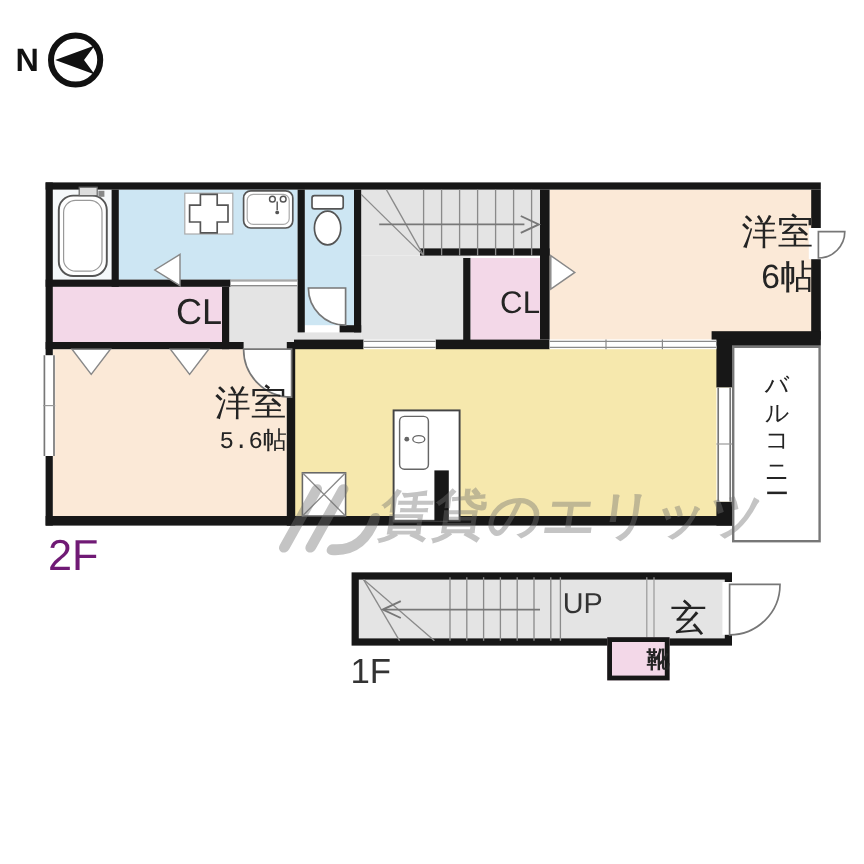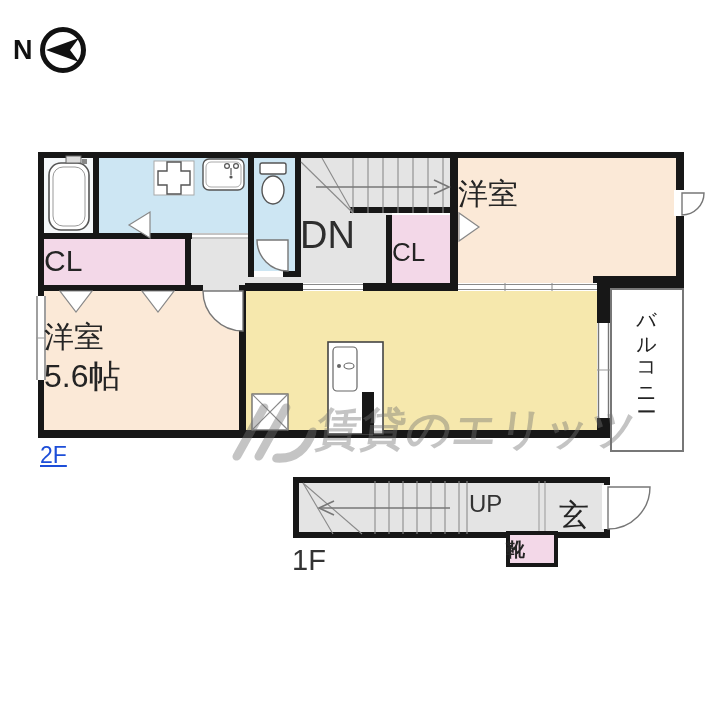--- a/index.html
+++ b/index.html
@@ -2,21 +2,21 @@
 <html><head>
 <meta charset="utf-8">
 <style>
   html,body{margin:0;padding:0;background:#fff;}
   #stage{position:relative;width:720px;height:720px;background:#ffffff;overflow:hidden;
          font-family:"Liberation Sans","DejaVu Sans",sans-serif;color:#222;}
   .abs{position:absolute;box-sizing:border-box;}
   .wall{position:absolute;background:#171717;z-index:2;}
   .room{position:absolute;z-index:1;}
   .lbl{position:absolute;z-index:5;color:#242424;}
-  .center{text-align:left;}
+  .center{text-align:right;}
   .overlay{position:absolute;left:0;top:0;z-index:3;pointer-events:none;}
   .cream{background:#fbe9d7;} .yellow{background:#f6e8ad;} .blue{background:#cde6f3;}
   .pink{background:#f3d8e8;} .gray{background:#e4e4e4;} .bathwhite{background:#f5f8fa;}
   .balcony{background:#ffffff;border:2px solid #777;z-index:1;}
   .f1box{background:#e4e4e4;border:6px solid #171717;z-index:1;}
   .shoebox{background:#f3d8e8;border:4px solid #171717;z-index:4;}
   .compassring{border:5px solid #111;border-radius:50%;background:#fff;z-index:2;}
   .vtext{writing-mode:vertical-rl;text-orientation:mixed;}
   .watermark{z-index:6;color:rgba(115,115,115,0.42);font-size:44px;font-weight:bold;
              transform:skewX(-8deg);letter-spacing:1px;white-space:nowrap;}
@@ -184,32 +184,32 @@
     <g stroke="#777" stroke-width="1.6" fill="none">
       <line x1="320" y1="508" x2="450" y2="508"></line>
       <polyline points="334,501 319,508 334,515"></polyline>
     </g>
     <g stroke="#999" stroke-width="1">
       <line x1="539" y1="481" x2="539" y2="534"></line>
       <line x1="545" y1="481" x2="545" y2="534"></line>
     </g>
   </svg>
 
-  <div class="lbl" style="left:300px;top:214px;font-size:38px;color:#2e2e2e;">DN</div>
   <div class="lbl center" style="left:44px;top:244px;width:141px;font-size:30px;">CL</div>
   <div class="lbl center" style="left:392px;top:237px;width:58px;font-size:26px;">CL</div>
   <div class="lbl center" style="left:458px;top:175px;width:220px;font-size:30px;line-height:1.25;">
     <div>洋室</div>
+    <div style="font-size:28px;">6帖</div>
   </div>
   <div class="lbl center" style="left:44px;top:318px;width:195px;font-size:30px;line-height:1.25;">
     <div>洋室</div>
-    <div style="font-size:32px;">5.6帖</div>
+    <div style="font-size:20px;font-family:Liberation Mono, monospace;">5.6帖</div>
   </div>
   <div class="lbl vtext" style="left:635px;top:298px;height:150px;width:26px;font-size:20px;letter-spacing:3px;">バルコニー</div>
-  <div class="lbl" style="left:40px;top:442px;font-size:23px;color:#1d4ed8;text-decoration:underline;">2F</div>
+  <div class="lbl" style="left:40px;top:442px;font-size:36px;color:#701a75;">2F</div>
   <div class="lbl" style="left:469px;top:490px;font-size:24px;color:#333;">UP</div>
   <div class="lbl" style="left:559px;top:495px;font-size:30px;">玄</div>
   <div class="lbl center" style="left:506px;top:537px;width:52px;font-size:19px;font-weight:bold;">靴</div>
   <div class="lbl" style="left:292px;top:544px;font-size:29px;color:#333;text-align:right;">1F</div>
 
   <div class="abs watermark" style="left:228px;top:400px;width:400px;height:70px;">
     <svg width="88" height="64" viewBox="0 0 88 64" style="vertical-align:middle;">
       <g stroke="rgba(115,115,115,0.42)" stroke-width="9" stroke-linecap="round" fill="none">
         <path d="M12,56 L32,8"></path>
         <path d="M34,56 L54,8"></path>

